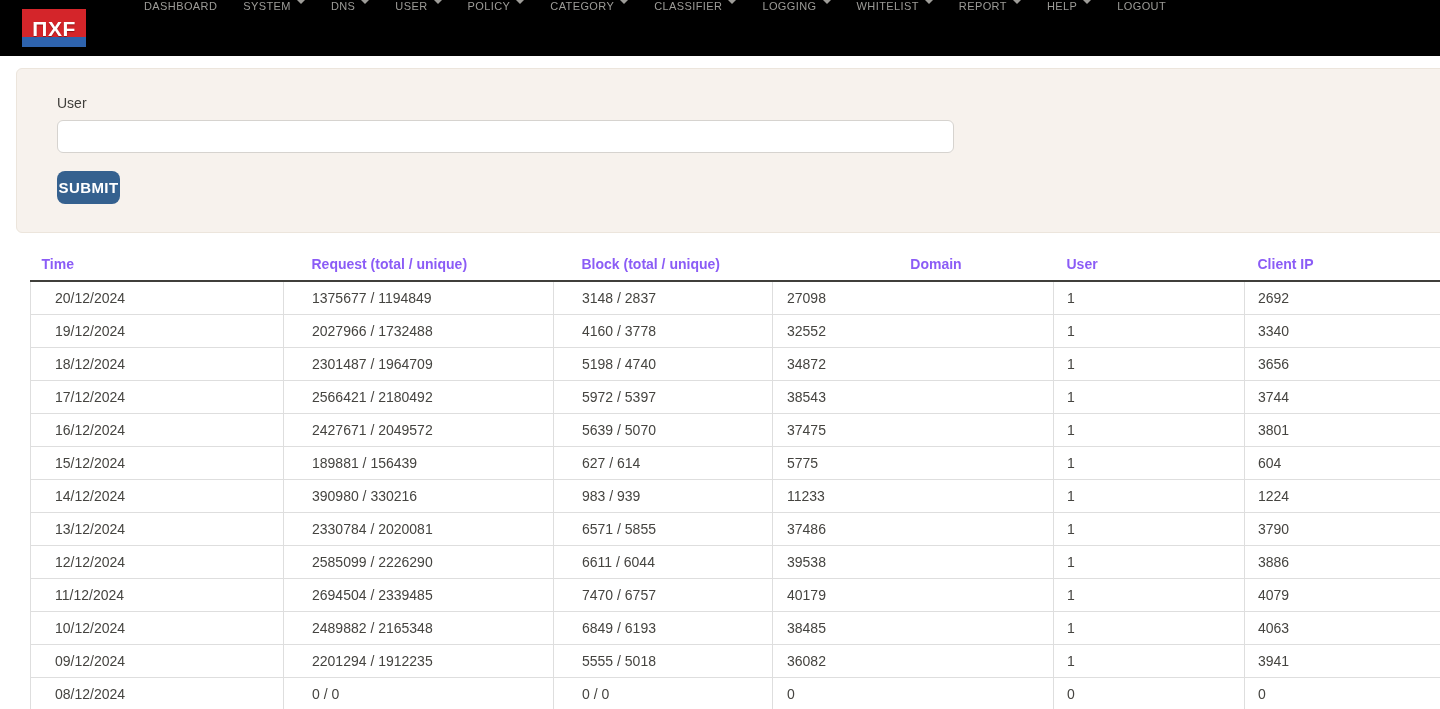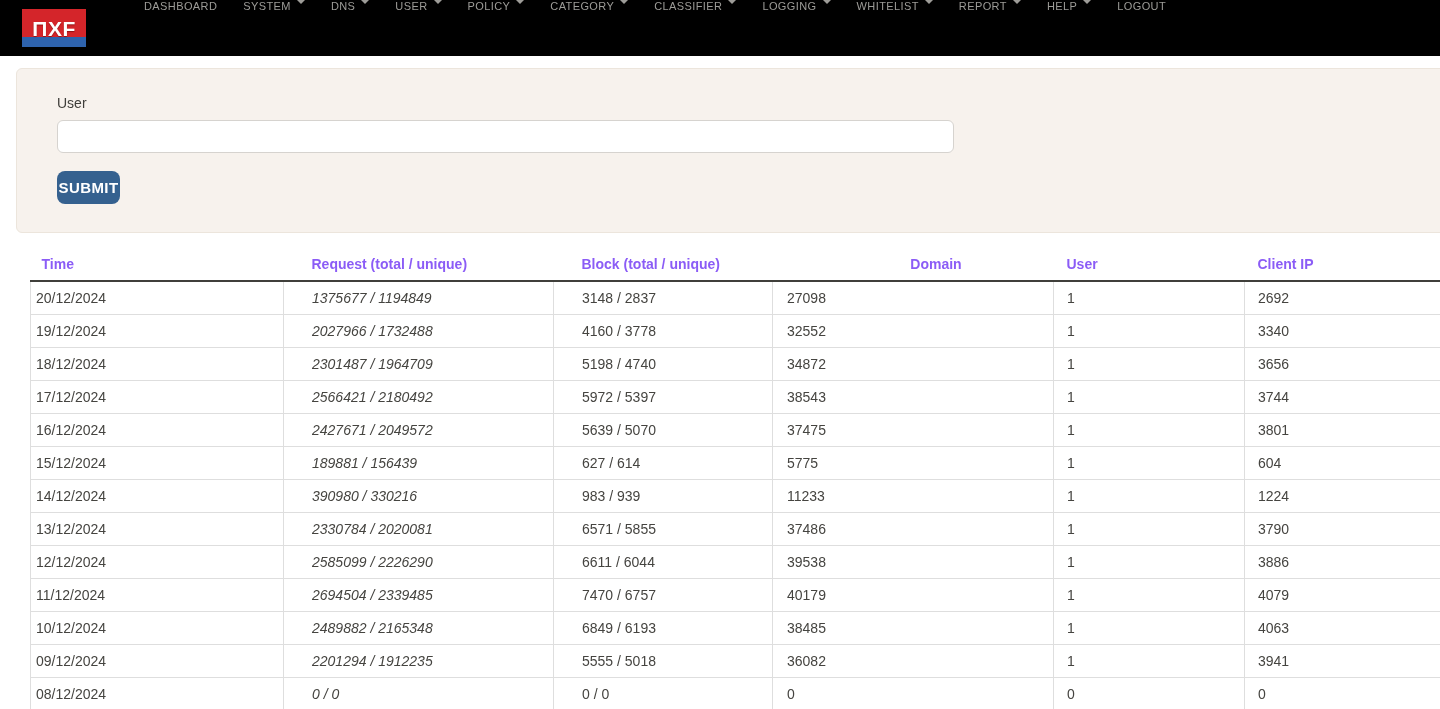--- a/index.html
+++ b/index.html
@@ -79,22 +79,22 @@
     padding: 8px 4px 8px 12px;
     border-bottom: 1px solid #dedede; border-left: 1px solid #dedede;
     white-space: nowrap; overflow: hidden;
   }
   th:nth-child(1) { padding-left: 11px; }
   th:nth-child(2) { padding-left: 28px; }
   th:nth-child(3) { padding-left: 28px; }
   th:nth-child(4) { padding-left: 50px; text-align: center; }
   th:nth-child(5) { padding-left: 13px; }
   th:nth-child(6) { padding-left: 13px; }
-  td:nth-child(1) { padding-left: 5px; }
-  td:nth-child(2) { padding-left: 28px; font-style: italic; }
+  td:nth-child(1) { padding-left: 24px; }
+  td:nth-child(2) { padding-left: 28px; }
   td:nth-child(3) { padding-left: 28px; }
   td:nth-child(4) { padding-left: 14px; margin-left: 37px; }
   td:nth-child(5) { padding-left: 13px; }
   td:nth-child(6) { padding-left: 13px; }
 </style>
 </head>
 <body>
 
 <nav class="navbar">
   <div class="logo">

